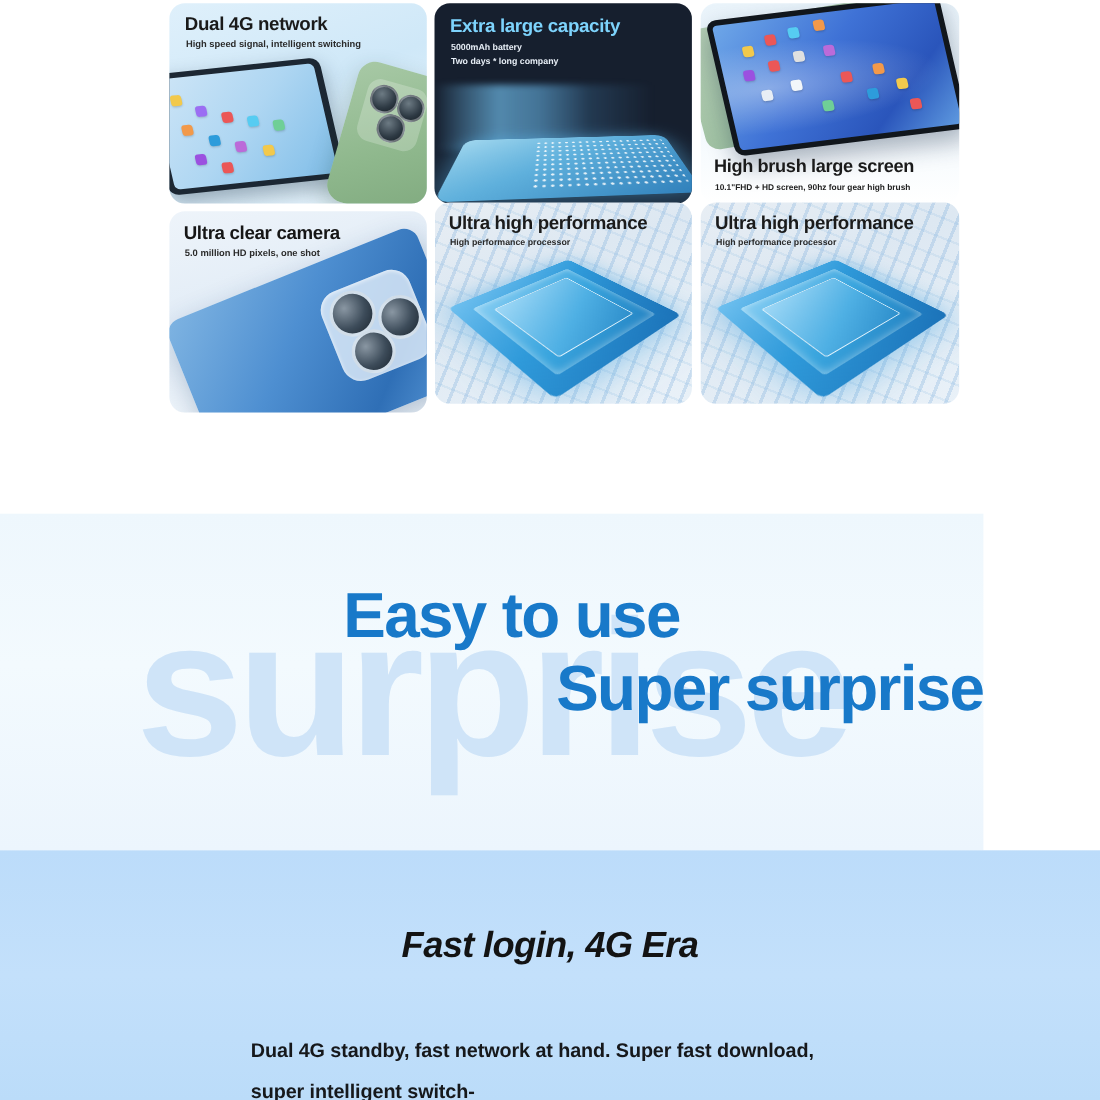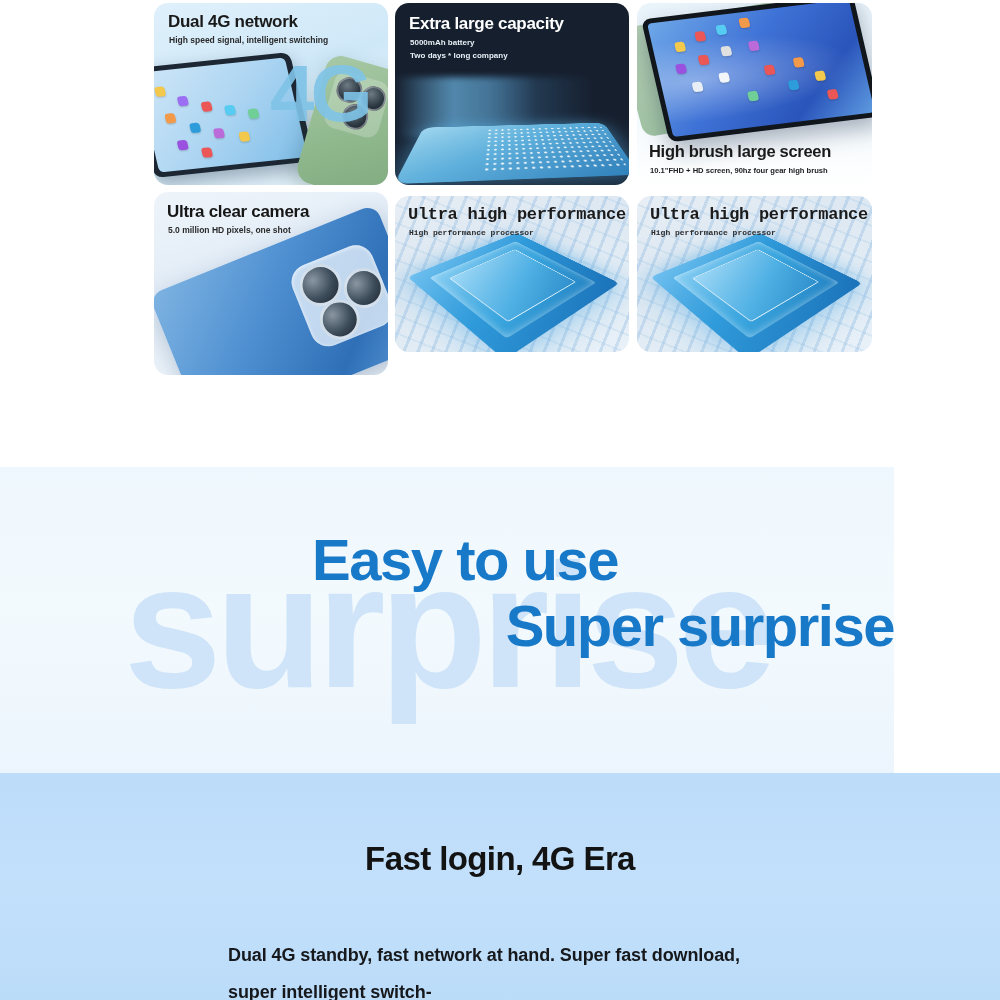--- a/index.html
+++ b/index.html
@@ -115,21 +115,21 @@
     border-radius: 10px;
     transform: perspective(220px) rotateX(52deg) rotateZ(-3deg);
     box-shadow: 0 0 28px rgba(90,180,235,.55);
   }
   .battery-cells {
     position: absolute; right: 6px; top: 6px; width: 130px; height: 70px;
     background-image: radial-gradient(circle, rgba(255,255,255,.85) 1.1px, rgba(255,255,255,0) 1.6px);
     background-size: 7px 7px;
     border-radius: 5px;
   }
-  #card-capacity .card-title { left: 14px; top: 12px; font-size: 17px; color: #ffffff; }
+  #card-capacity .card-title { left: 14px; top: 12px; font-size: 17px; color: #7dd3fc; }
   #card-capacity .card-sub   { left: 15px; top: 36px; font-size: 8px; color: #e7eef6; }
   #card-capacity .card-sub.l2{ left: 15px; top: 49px; }
 
   
   #card-screen {
     left: 637px; top: 3px; width: 235px; height: 182px;
     background: linear-gradient(180deg,#eaf4fb 0%,#f3f9fd 62%,#ffffff 100%);
   }
   .mint-slab {
     position: absolute; left: -8px; top: 8px; width: 190px; height: 112px;
@@ -174,22 +174,22 @@
     background: rgba(232,242,252,.78); border-radius: 18px;
     box-shadow: inset 0 1px 4px rgba(255,255,255,.7);
   }
   .lens-b {
     position: absolute; border-radius: 50%;
     background: radial-gradient(circle at 35% 30%, #8a97a3 0%, #3d4c5a 55%, #1a242e 100%);
     border: 3px solid rgba(226,238,250,.9);
   }
 
   
-  .card-perf { top: 196px; width: 234px; height: 156px;
-    background: linear-gradient(160deg,#e8eef4 0%,#dde8f2 35%,#e9f1f8 100%); font-family: Liberation Mono, monospace; }
+  .card-perf { top: 184px; width: 234px; height: 183px;
+    background: linear-gradient(160deg,#e8eef4 0%,#dde8f2 35%,#e9f1f8 100%); }
   #card-perf-1 { left: 395px; }
   #card-perf-2 { left: 637px; width: 235px; }
   .pcb {
     position: absolute; inset: 0;
     background-image:
       repeating-linear-gradient(112deg, rgba(110,165,215,.30) 0 3px, rgba(110,165,215,0) 3px 13px),
       repeating-linear-gradient(22deg, rgba(130,180,225,.18) 0 2px, rgba(130,180,225,0) 2px 17px);
     opacity: .85;
   }
   .chip-outer {
@@ -255,21 +255,21 @@
   .bottom-title {
     position: absolute;
     left: 0; right: 0; top: 68px;
     text-align: center;
     color: #131313;
     font-weight: 700;
     font-size: 33px;
     line-height: 1.12;
     letter-spacing: -0.6px;
   }
-  .bottom-title .l2 { display: block; }
+  .bottom-title .l2 { display: block; font-style: italic; }
   .bottom-body {
     position: absolute;
     left: 228px; width: 548px; top: 164px;
     color: #16181b;
     font-weight: 700;
     font-size: 18px;
     line-height: 2.05;
     text-align: left;
     letter-spacing: -0.1px;
   }
@@ -298,21 +298,20 @@
           <span class="ic" style="left:86px;top:70px;background:#f2c94c;"></span>
         </div>
       </div>
       <div class="phone-green">
         <div class="cam-plate">
           <span class="lens" style="left:4px;top:4px;width:22px;height:22px;"></span>
           <span class="lens" style="left:30px;top:6px;width:21px;height:21px;"></span>
           <span class="lens" style="left:17px;top:28px;width:22px;height:22px;"></span>
         </div>
       </div>
-      <div class="bigG">4G</div>
       <div class="card-title">Dual 4G network</div>
       <div class="card-sub">High speed signal, intelligent switching</div>
     </div>
 
     <div class="card" id="card-capacity">
       <div class="cap-streaks"></div>
       <div class="battery-slab">
         <div class="battery-cells"></div>
       </div>
       <div class="card-title">Extra large capacity</div>

